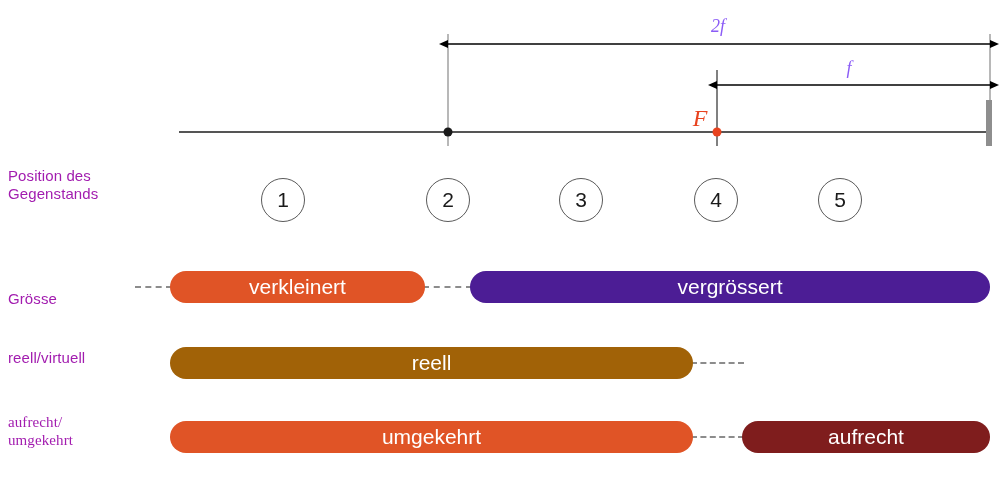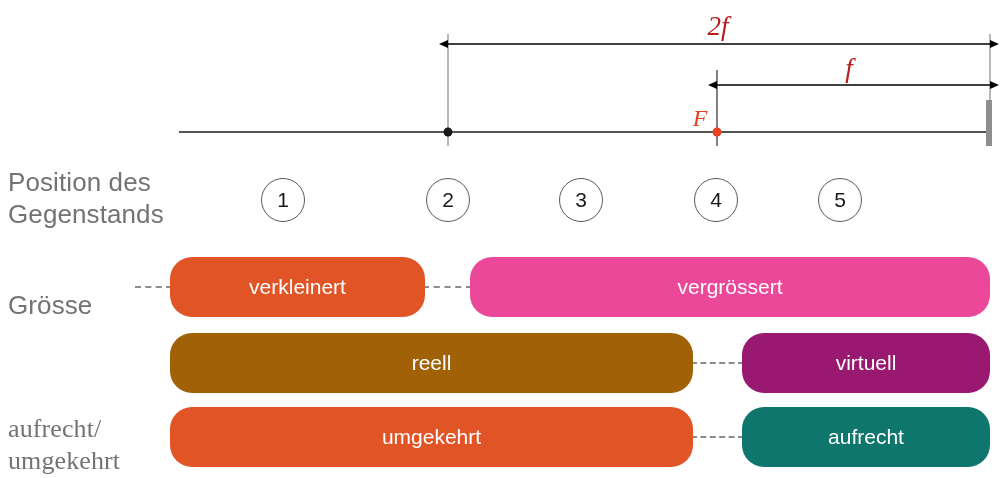--- a/index.html
+++ b/index.html
@@ -22,40 +22,40 @@
     left: 0;
     top: 0;
     width: 1000px;
     height: 160px;
   }
 
   .dim-label {
     position: absolute;
     font-family: "Liberation Serif", serif;
     font-style: italic;
-    font-size: 27px;
-    color: #b91c1c;
+    font-size: 18px;
+    color: #8b5cf6;
     white-space: nowrap;
     transform: translate(-50%, -50%);
   }
   .focal-label {
     position: absolute;
     font-family: "Liberation Serif", serif;
     font-style: italic;
     font-size: 24px;
     color: #E8431F;
     white-space: nowrap;
     transform: translate(-50%, -50%);
   }
 
   
   .row-label {
     position: absolute;
-    font-size: 26px;
-    color: #737373;
+    font-size: 15px;
+    color: #a21caf;
     line-height: 1.22;
     white-space: pre-line;
     letter-spacing: 0.1px;
   }
 
   
   .pos-circle {
     position: absolute;
     width: 44px;
     height: 44px;
@@ -67,21 +67,21 @@
     justify-content: center;
     font-size: 21px;
     color: #1a1a1a;
     background: #ffffff;
     transform: translate(-50%, -50%);
   }
 
   
   .pill {
     position: absolute;
-    height: 60px;
+    height: 32px;
     border-radius: 22px;
     display: flex;
     align-items: center;
     justify-content: center;
     color: #ffffff;
     font-size: 21px;
     box-sizing: border-box;
     transform: translateY(-50%);
   }
   .connector {
@@ -134,29 +134,29 @@
   <div class="pos-circle" style="left:581px; top:200px;">3</div>
   <div class="pos-circle" style="left:716px; top:200px;">4</div>
   <div class="pos-circle" style="left:840px; top:200px;">5</div>
 
   <div class="row-label" style="left:8px; top:274px;margin-top:16px;">Grösse</div>
 
   <div class="connector" style="left:135px; top:287px; width:37px;"></div>
   <div class="connector" style="left:423px; top:287px; width:49px;"></div>
 
   <div class="pill" style="left:170px; top:287px; width:255px; background:#E05426;">verkleinert</div>
-  <div class="pill" style="left:470px; top:287px; width:520px; background:#ec4899;">vergrössert</div>
+  <div class="pill" style="left:470px; top:287px; width:520px; background:#4c1d95;">vergrössert</div>
 
+  <div class="row-label" style="left:8px; top:349px;">reell/virtuell</div>
 
   <div class="connector" style="left:691px; top:363px; width:53px;"></div>
 
   <div class="pill" style="left:170px; top:363px; width:523px; background:#a16207;">reell</div>
-  <div class="pill" style="left:742px; top:363px; width:248px; background:#98196F;">virtuell</div>
 
   <div class="row-label" style="left:8px; top:413px;font-family:Liberation Serif, serif;">aufrecht/
 umgekehrt</div>
 
   <div class="connector" style="left:691px; top:437px; width:53px;"></div>
 
   <div class="pill" style="left:170px; top:437px; width:523px; background:#E05426;">umgekehrt</div>
-  <div class="pill" style="left:742px; top:437px; width:248px; background:#0f766e;">aufrecht</div>
+  <div class="pill" style="left:742px; top:437px; width:248px; background:#7f1d1d;">aufrecht</div>
 
 </div>
 
 </body></html>

